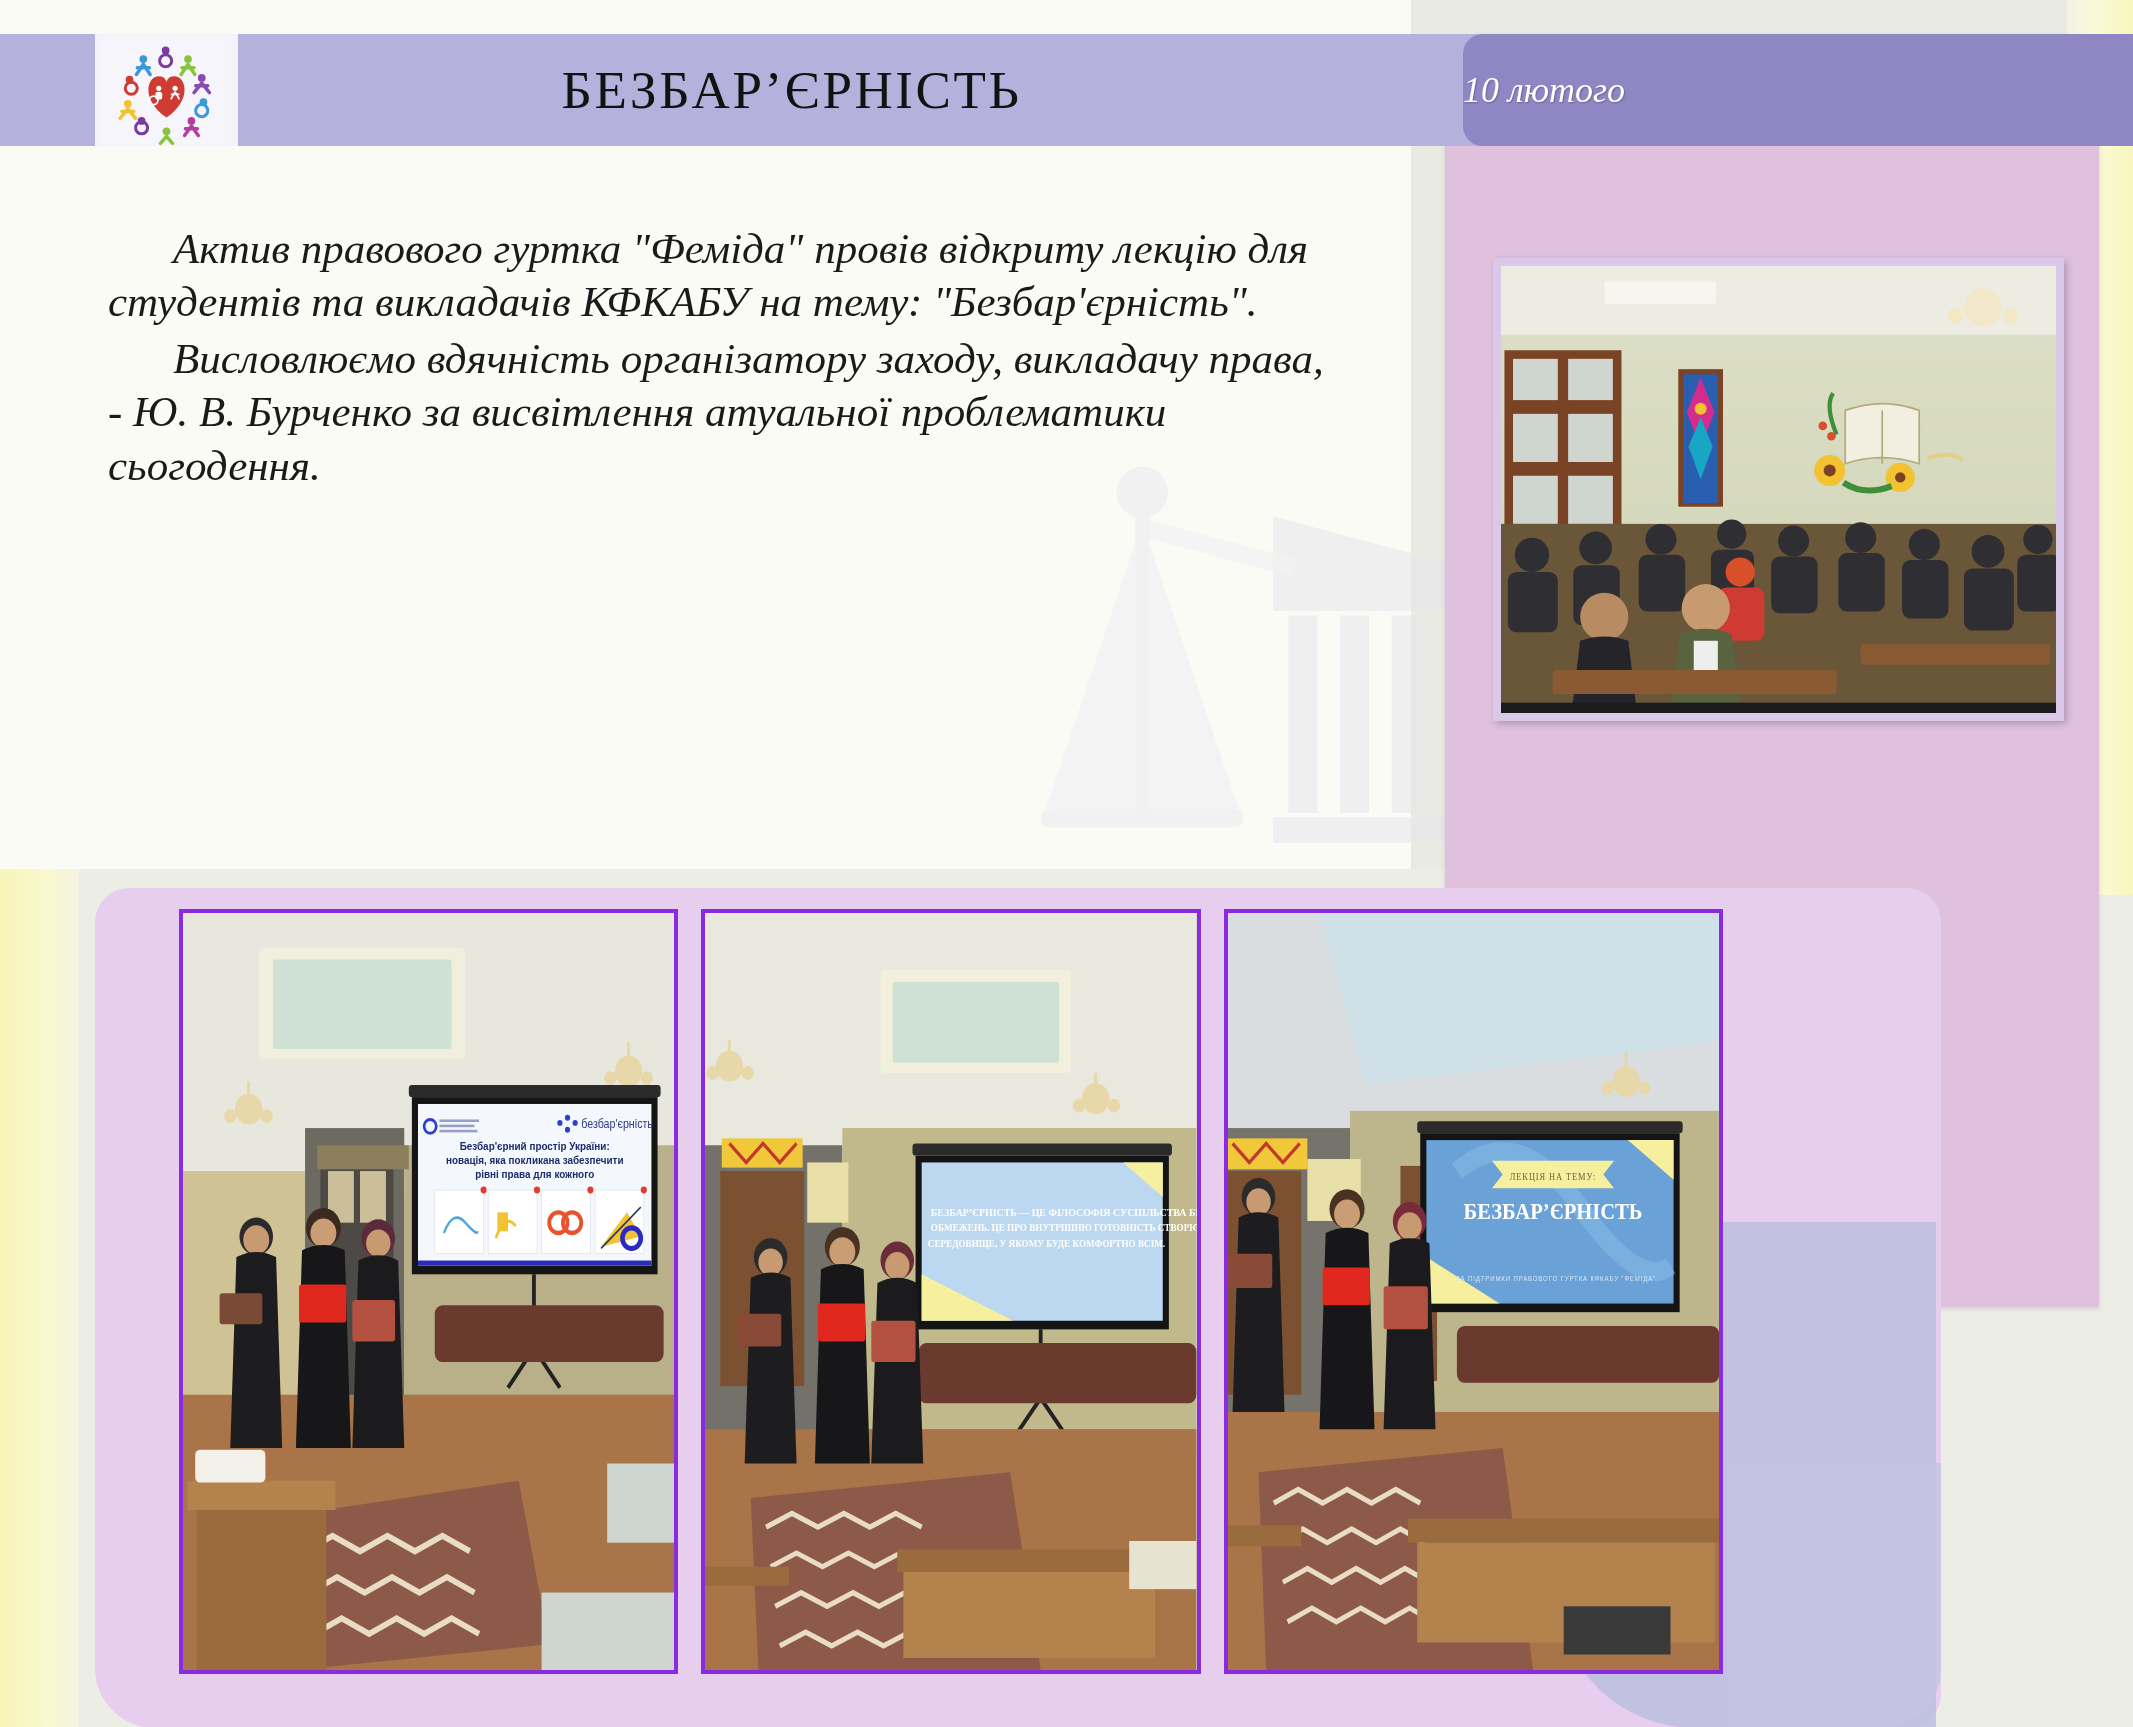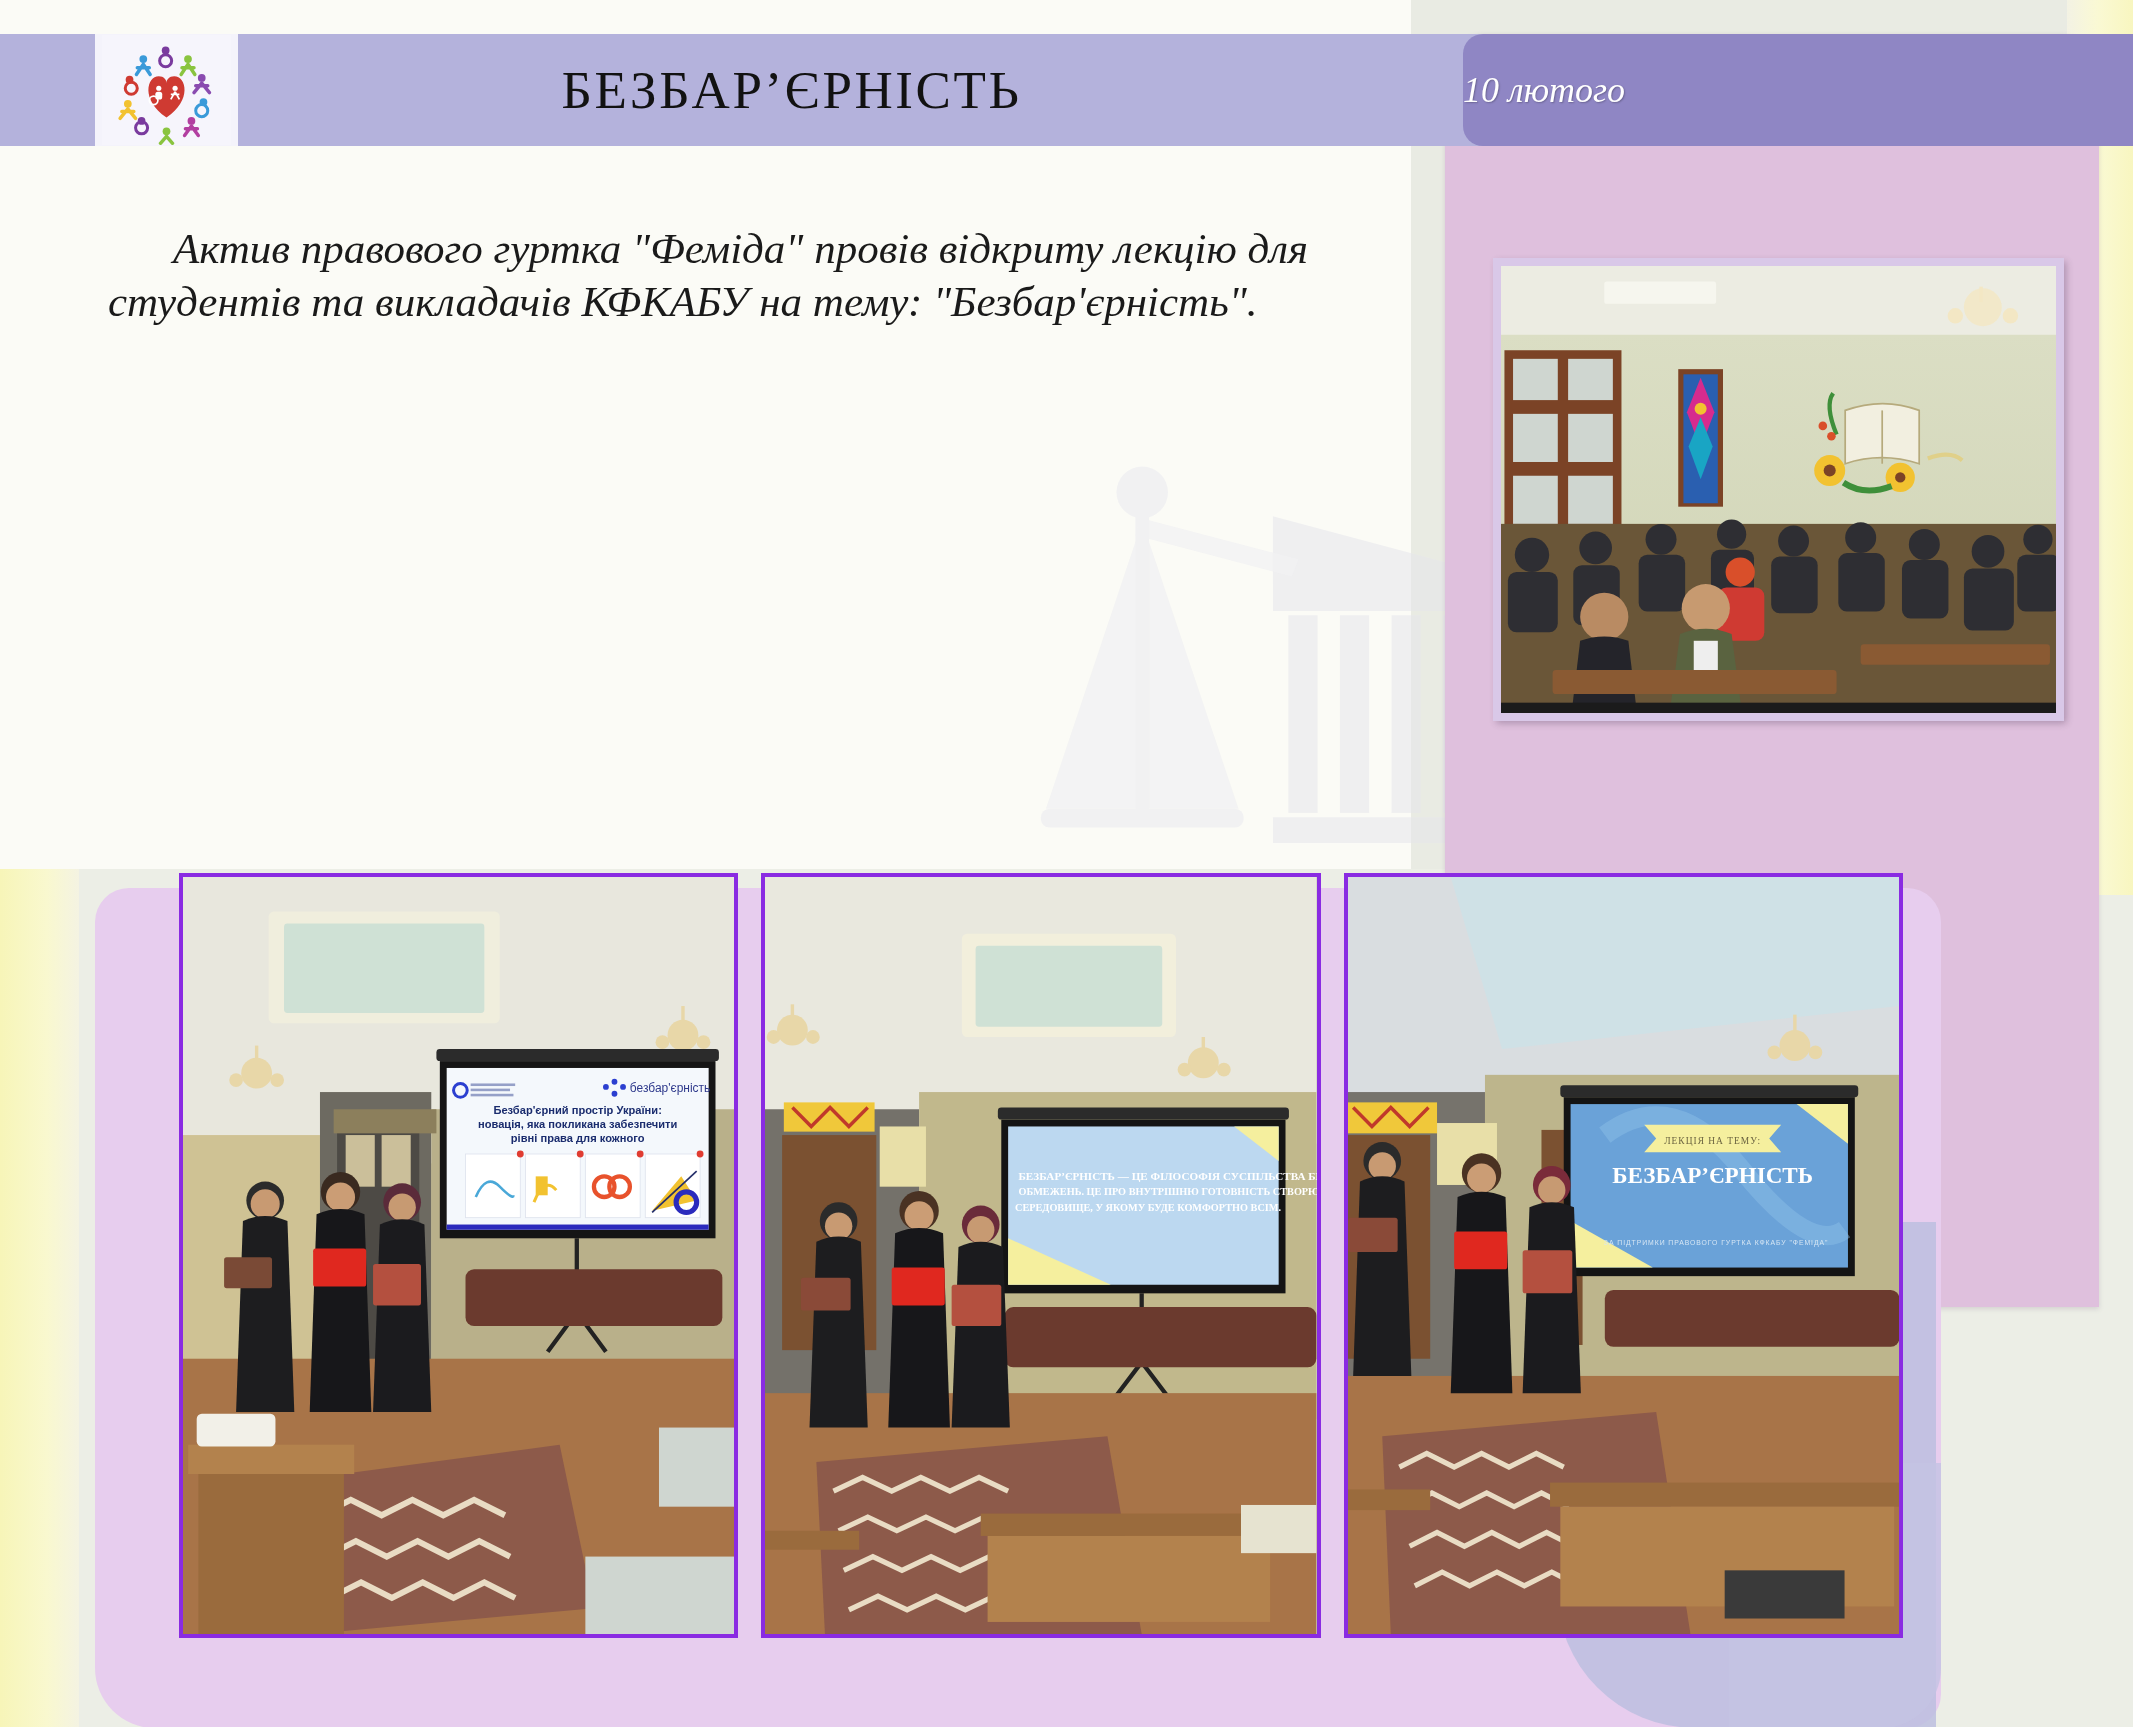--- a/index.html
+++ b/index.html
@@ -59,21 +59,21 @@
     overflow:hidden;}
 
   
   .panel-bottom{position:absolute;left:95px;top:888px;width:1846px;height:840px;
     background:#e7cdee;border-radius:34px 34px 34px 60px;}
   .panel-bottom-blue{position:absolute;left:1557px;top:1222px;width:379px;height:506px;
     background:#bdbfe0;border-radius:0 0 0 138px;opacity:.86;}
   .panel-bottom-blue2{position:absolute;left:1729px;top:1463px;width:212px;height:265px;
     background:#c4c3e4;border-radius:0 0 60px 0;opacity:.8;}
 
-  .photo-row{position:absolute;left:179px;top:873px;width:1724px;height:757px;
+  .photo-row{position:absolute;left:179px;top:909px;width:1544px;height:757px;
     display:flex;gap:23px;}
   .photo-cell{width:554px;height:757px;border:4.3px solid #8a2be2;overflow:hidden;
     position:relative;background:#cfd6cc;}
 
   
   .photo-cell svg,.photo-top svg{display:block;width:100%;height:100%;}
 </style>
 </head>
 <body>
 
@@ -151,20 +151,21 @@
 <div class="header-title">
   <span>БЕЗБАР’ЄРНІСТЬ</span>
 </div>
 
 <div class="header-date">
   <span>10 лютого</span>
 </div>
 
 <div class="body-text">
   <p>Актив правового гуртка "Феміда" провів відкриту лекцію для студентів та викладачів  КФКАБУ на тему: "Безбар'єрність".</p>
+  <p>Висловлюємо вдячність організатору заходу, викладачу права, - Ю. В. Бурченко за висвітлення атуальної проблематики сьогодення.</p>
 </div>
 
 <div class="photo-top">
   <svg viewBox="0 0 645 520" xmlns="http://www.w3.org/2000/svg" preserveAspectRatio="none">
     <defs>
       <linearGradient id="wall" x1="0" y1="0" x2="0" y2="1">
         <stop offset="0" stop-color="#dde0c7"></stop>
           <stop offset="1" stop-color="#cfd3b4"></stop>
       </linearGradient>
     </defs>

